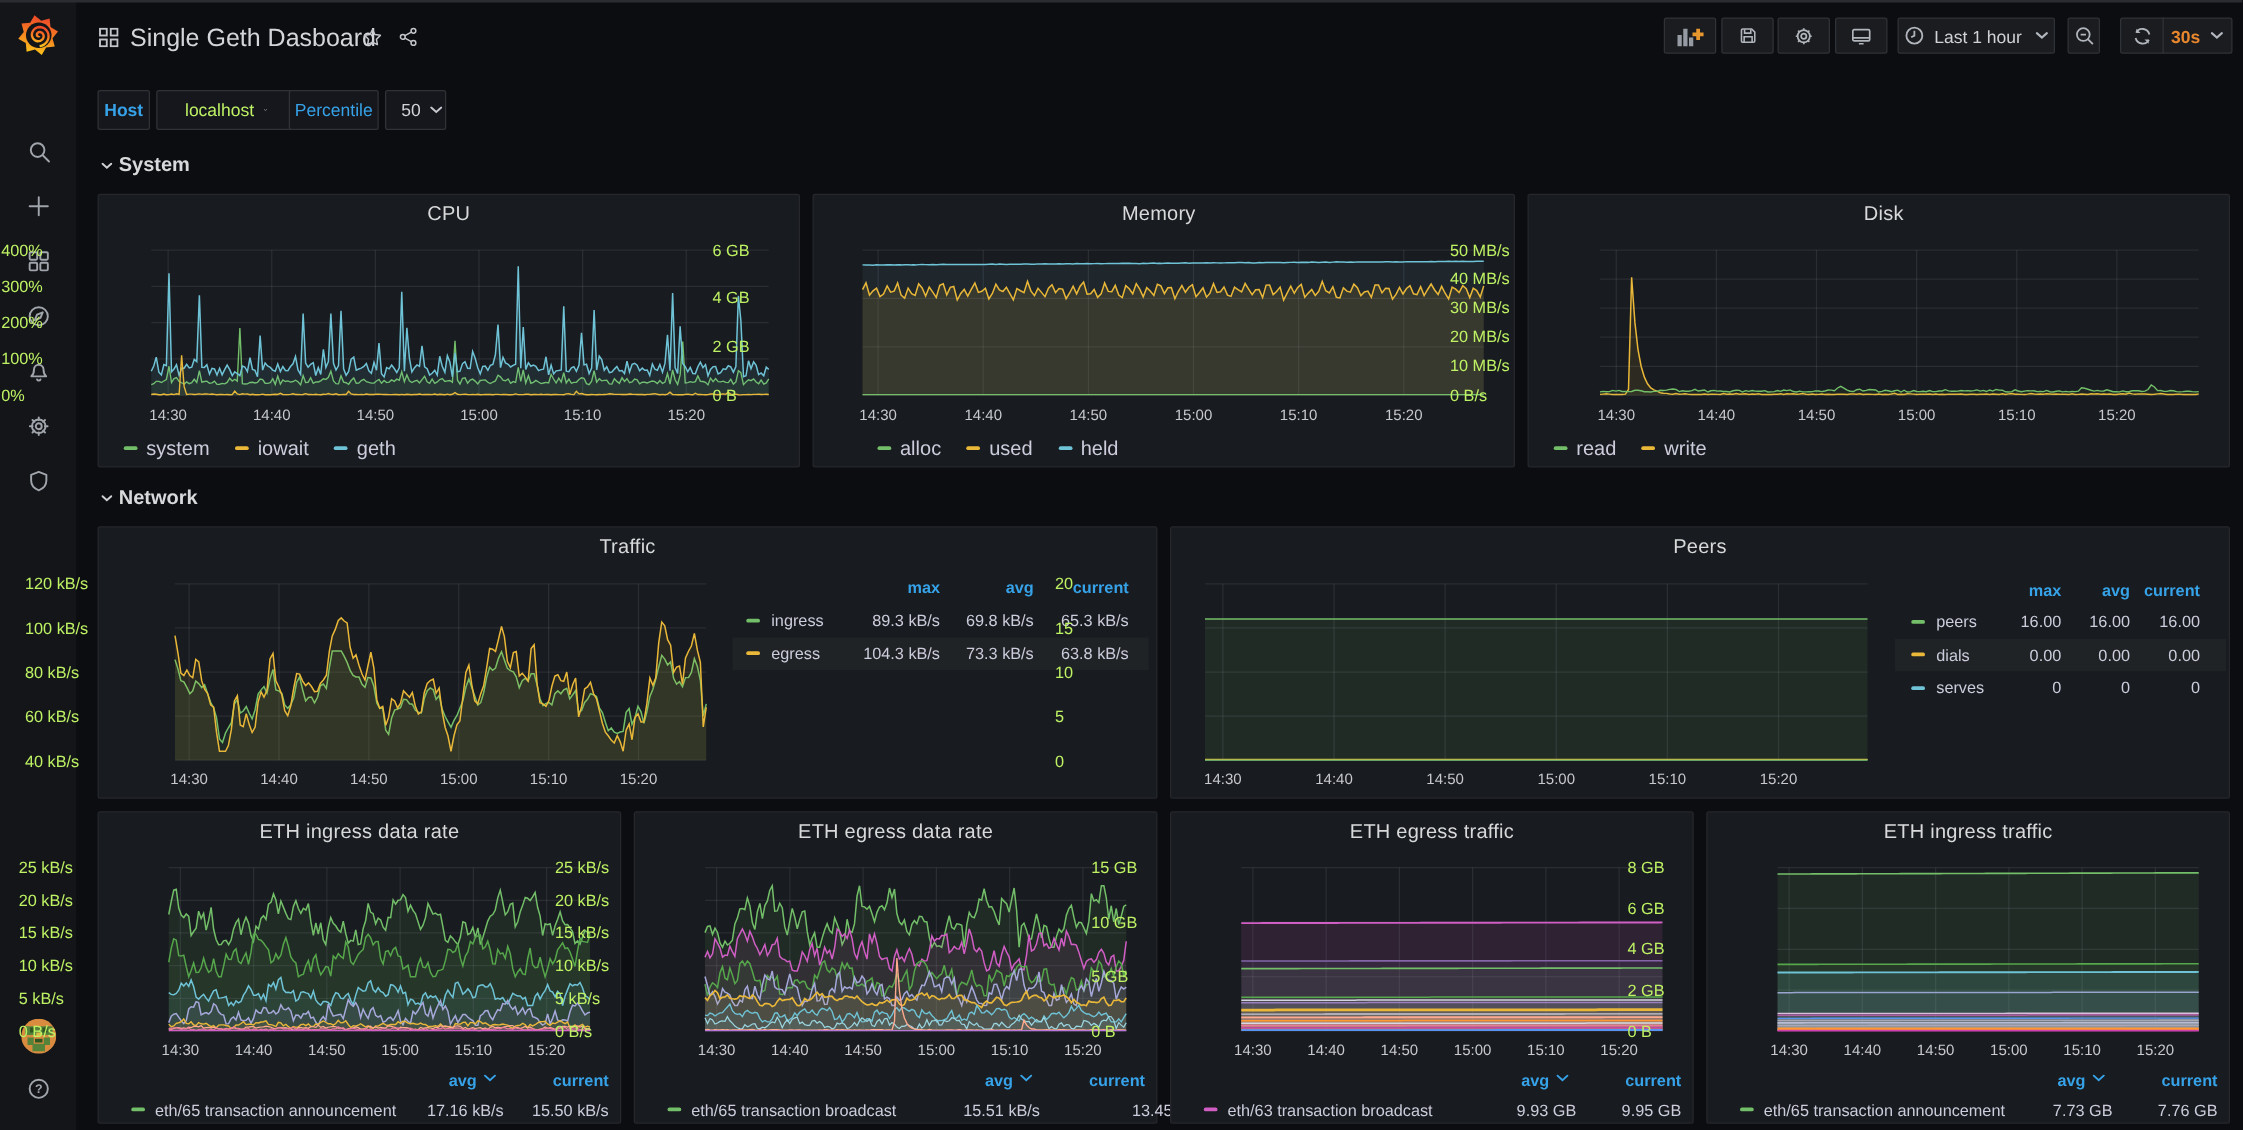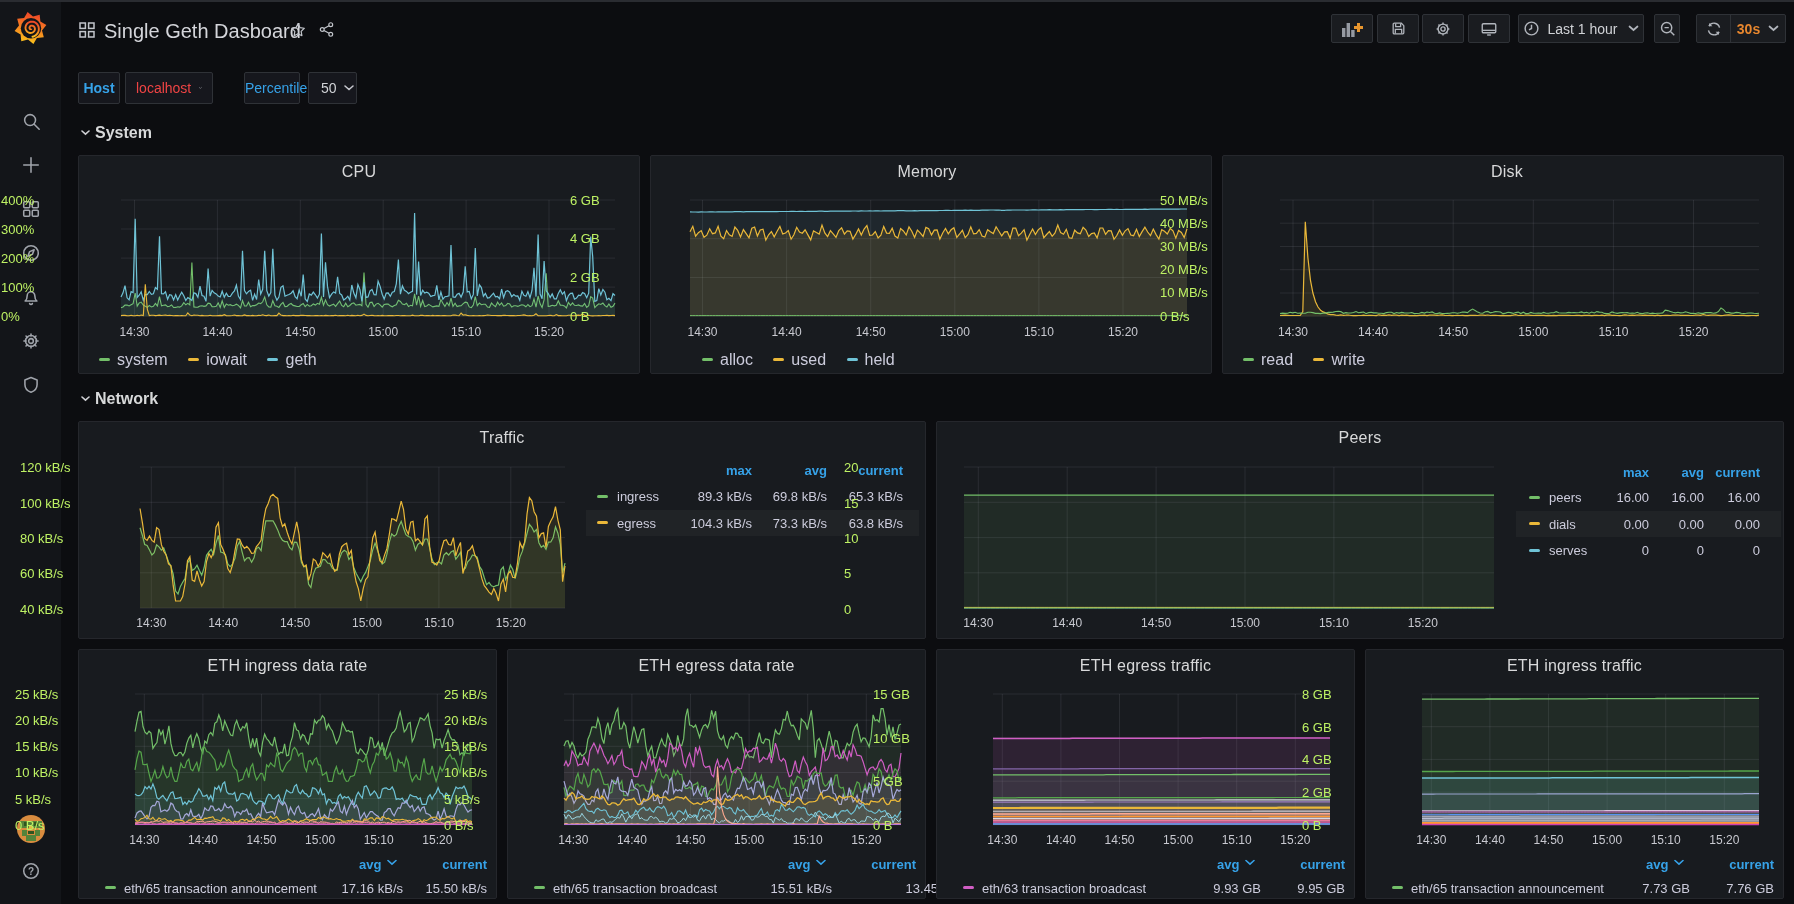--- a/index.html
+++ b/index.html
@@ -190,24 +190,24 @@
         <path d="M16.2 17.5v-4.2h-4.2z" fill="#b1b5bc"></path>
       </svg>
     </div>
 <div style="flex:1;display:flex;align-items:center;justify-content:center;font-size:14px;font-weight:700;color:#e8872e">30s<svg width="11" height="7" viewBox="0 0 11 7" style="margin-left:8px">
         <path d="M1.5 1.5l4 3.5 4-3.5" fill="none" stroke="#b1b5bc" stroke-width="1.7" stroke-linecap="round"></path>
       </svg></div>
   </div>
 <div class="fbox" style="left:78px;top:72px;width:42px;justify-content:center">
     <span style="color:#36a2e8;font-weight:700">Host</span>
   </div>
-<div class="fbox" style="left:125px;top:72px;width:88px;padding:0 10px;color:#ef4444">localhost<svg width="10" height="6" viewBox="0 0 10 6" style="margin-left:8px">
+<div class="fbox" style="left:125px;top:72px;width:112px;padding:0 22px;color:#bef264">localhost<svg width="10" height="6" viewBox="0 0 10 6" style="margin-left:8px">
       <path d="M1 1l4 3.6L9 1" fill="none" stroke="#c8c9d0" stroke-width="1.5" stroke-linecap="round"></path>
     </svg></div>
-<div class="fbox" style="left:244px;top:72px;width:56px;">
+<div class="fbox" style="left:231px;top:72px;width:72px;justify-content:center">
     <span style="color:#36a2e8;font-weight:500">Percentile</span>
   </div>
 <div class="fbox" style="left:308px;top:72px;width:49px;padding:0 0 0 12px;color:#d0d2d6">50<svg width="10" height="6" viewBox="0 0 10 6" style="margin-left:7px">
       <path d="M1 1l4 3.6L9 1" fill="none" stroke="#c8c9d0" stroke-width="1.5" stroke-linecap="round"></path>
     </svg></div>
 <div class="rowhdr" style="left:81px;top:124px;display:flex;align-items:center"><svg width="9" height="6" viewBox="0 0 9 6" style="margin-right:5px">
       <path d="M1 1l3.5 3.2L8 1" fill="none" stroke="#cfd0d4" stroke-width="1.6" stroke-linecap="round"></path>
     </svg>System</div>
 <div class="rowhdr" style="left:81px;top:390px;display:flex;align-items:center"><svg width="9" height="6" viewBox="0 0 9 6" style="margin-right:5px">
       <path d="M1 1l3.5 3.2L8 1" fill="none" stroke="#cfd0d4" stroke-width="1.6" stroke-linecap="round"></path>

